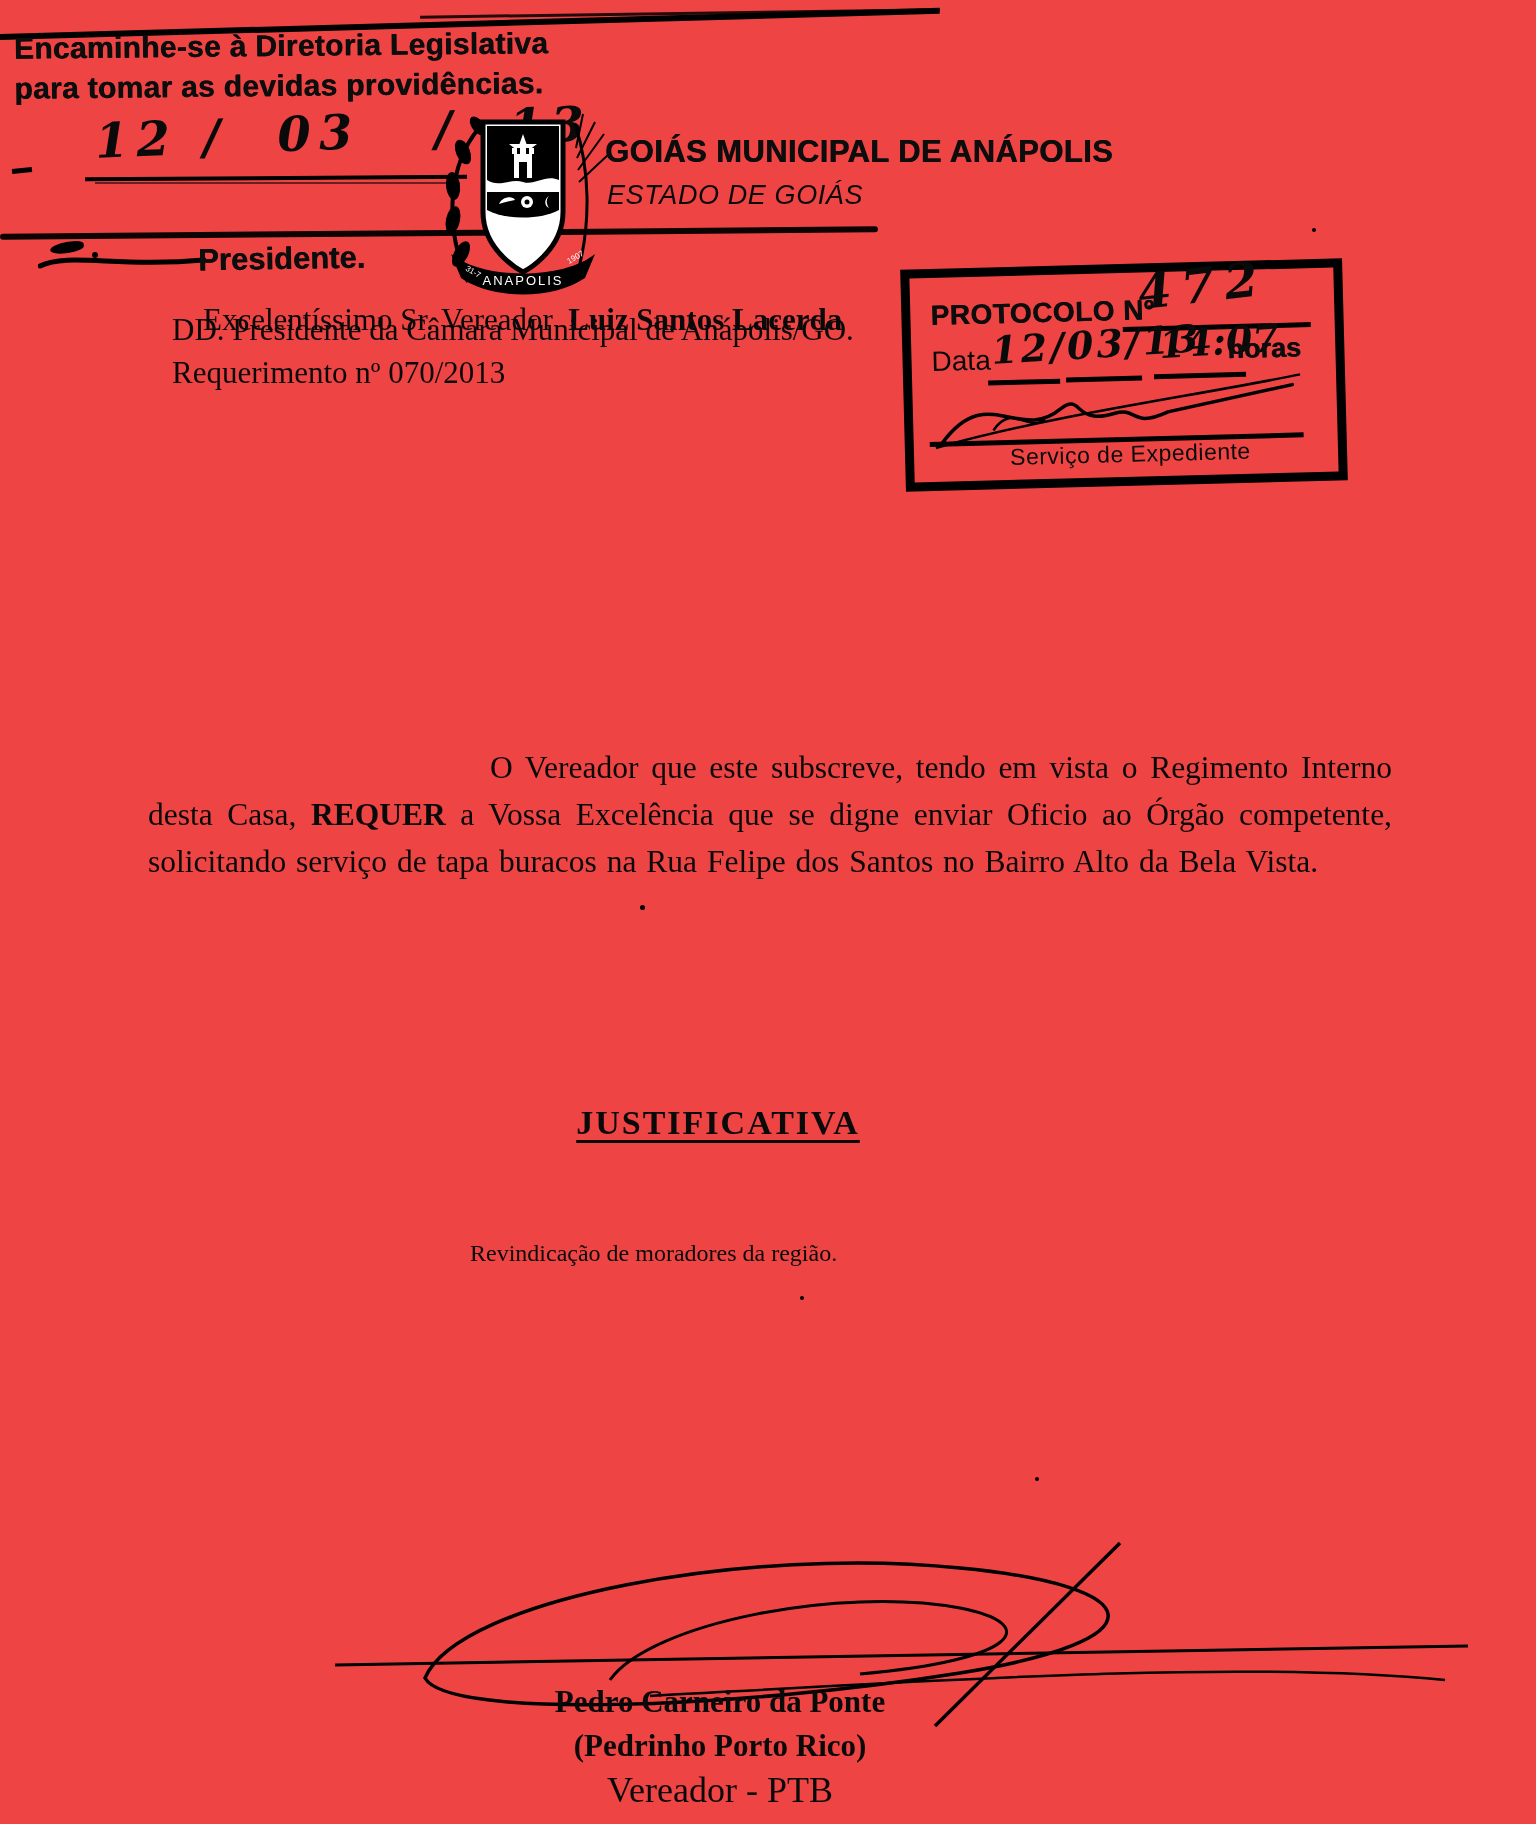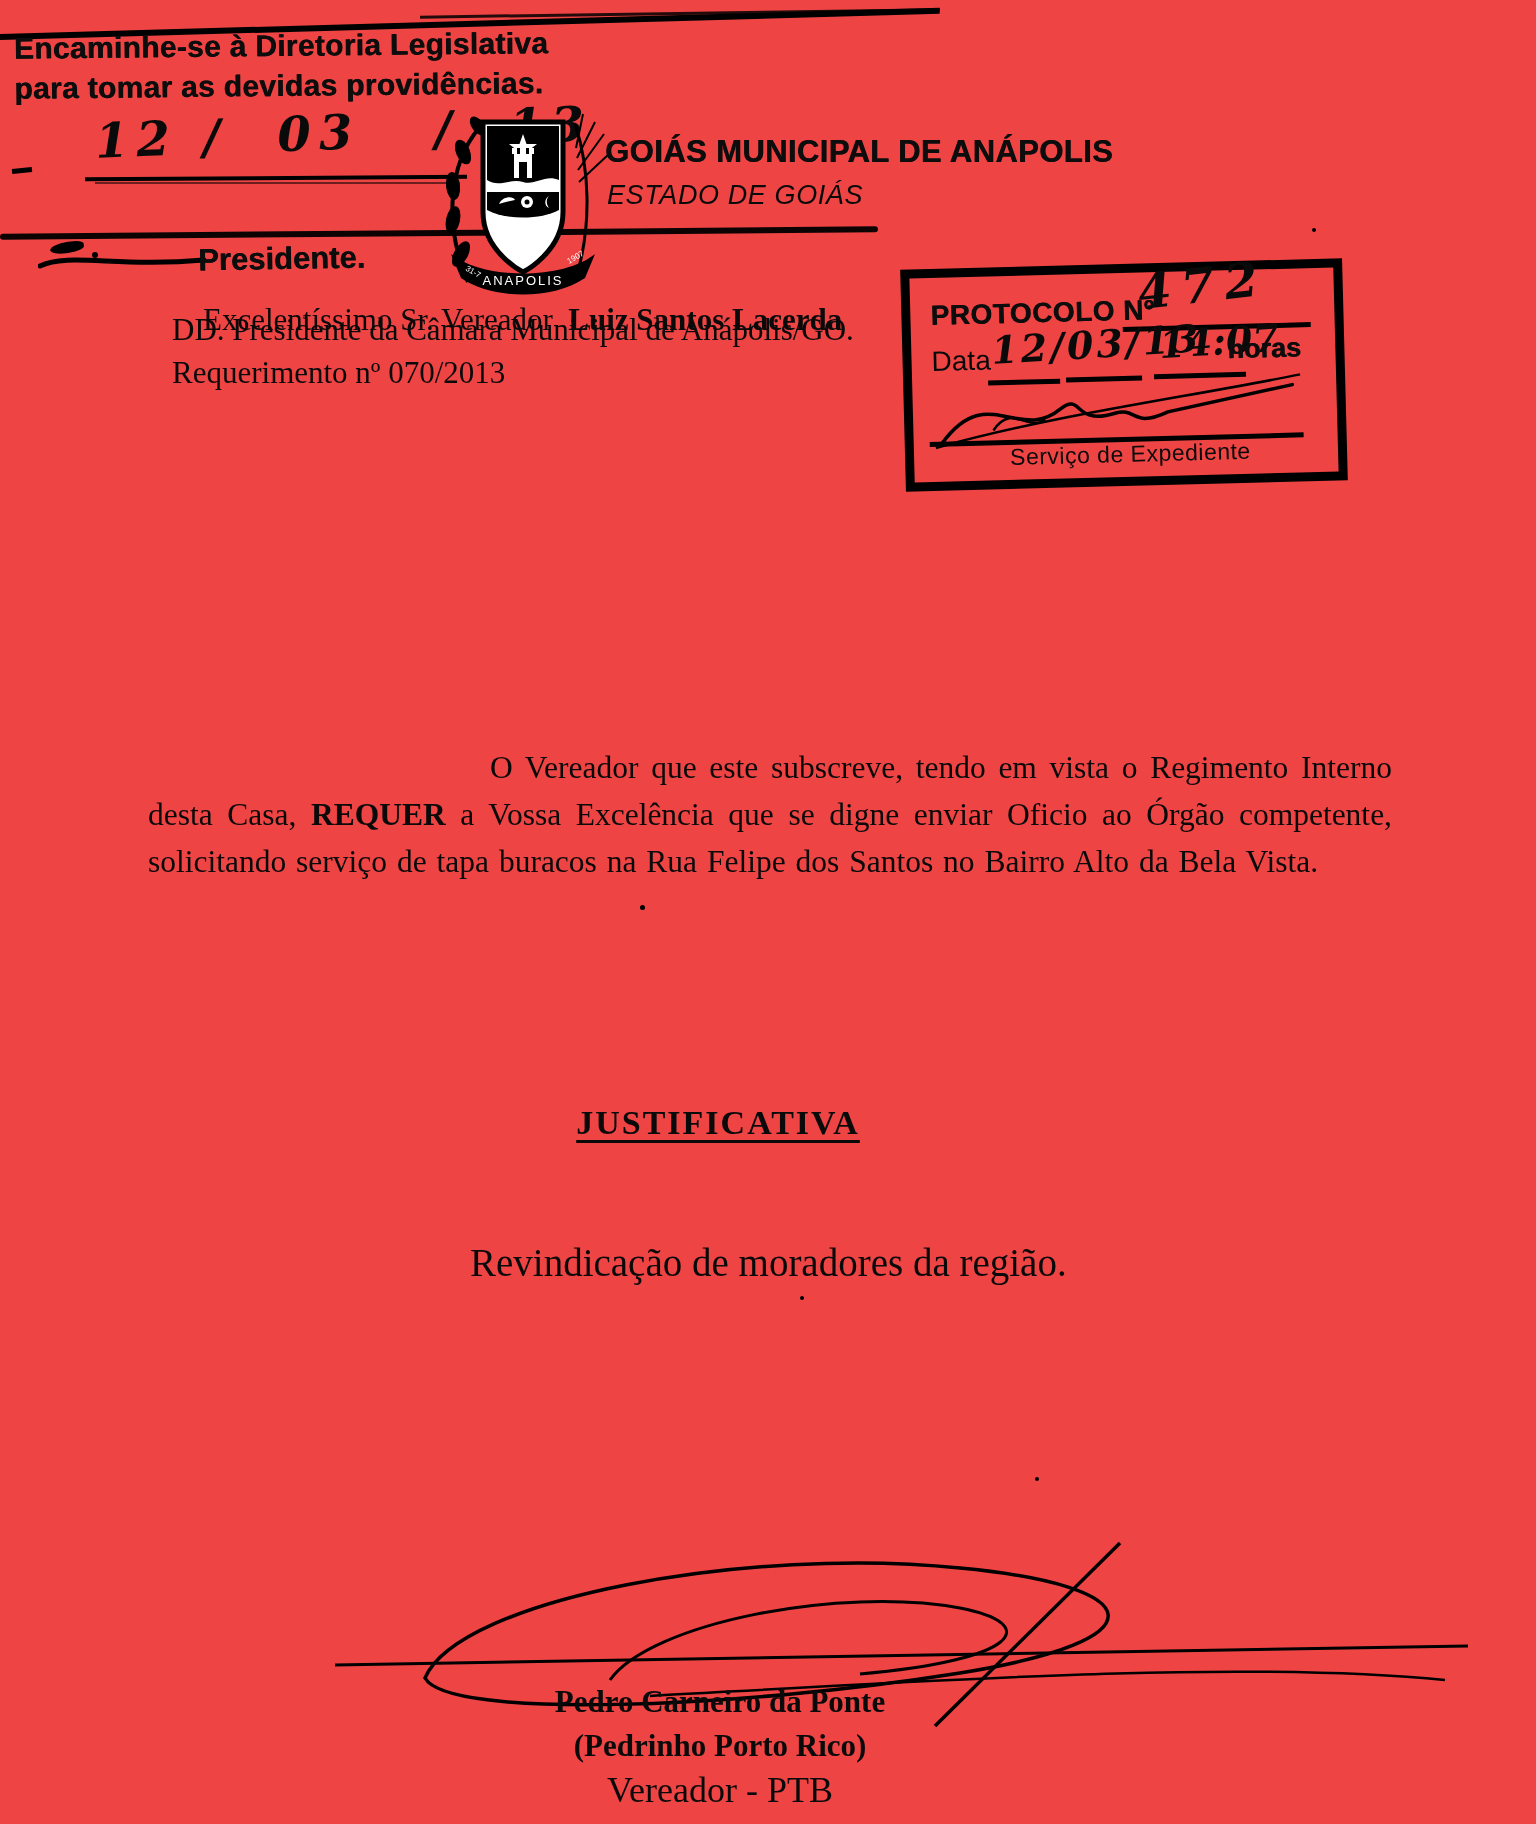--- a/index.html
+++ b/index.html
@@ -43,21 +43,21 @@
   .body-par{
     left:148px;top:744px;width:1244px;margin:0;
     font-size:31.5px;line-height:47px;text-align:justify;text-align-last:left;
     text-indent:342px;word-spacing:2px;
   }
   .justif-head{
     left:0;top:1104px;width:1436px;text-align:center;
     font-size:34px;font-weight:700;letter-spacing:2px;text-decoration:underline;
     text-underline-offset:6px;text-decoration-thickness:3px;
   }
-  .justif-text{left:470px;top:1240px;font-size:39px;}
+  .justif-text{left:470px;top:1240px;font-size:24px;}
   .closing{left:440px;top:1500px;font-size:31px;white-space:pre;}
   .sig-block{left:320px;top:1680px;width:800px;text-align:center;line-height:44px;}
   .sig-name{font-size:31px;font-weight:700;}
   .sig-nick{font-size:31px;font-weight:700;}
   .sig-role{font-size:36px;}
   .speck{background:#000;border-radius:50%;}
 </style>
 </head>
 <body>
 

